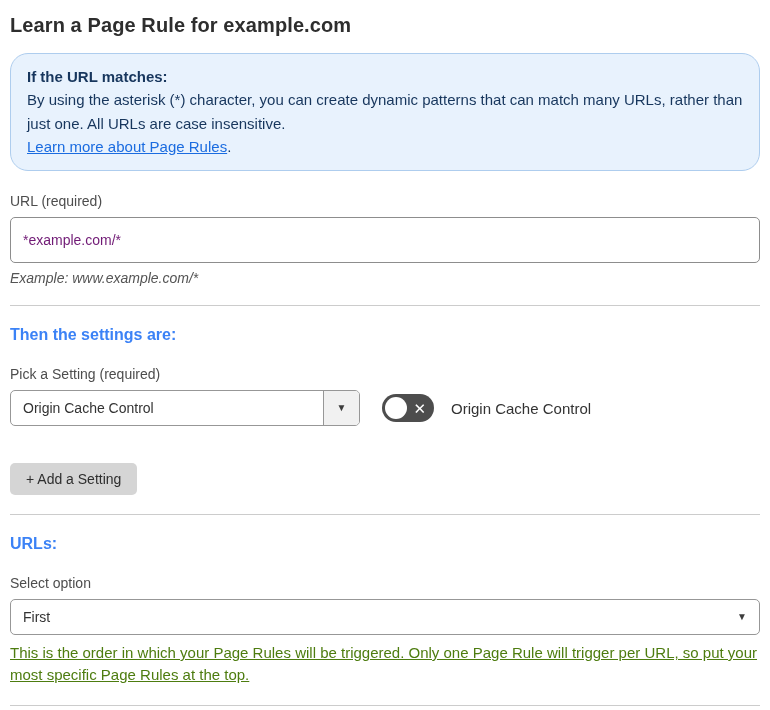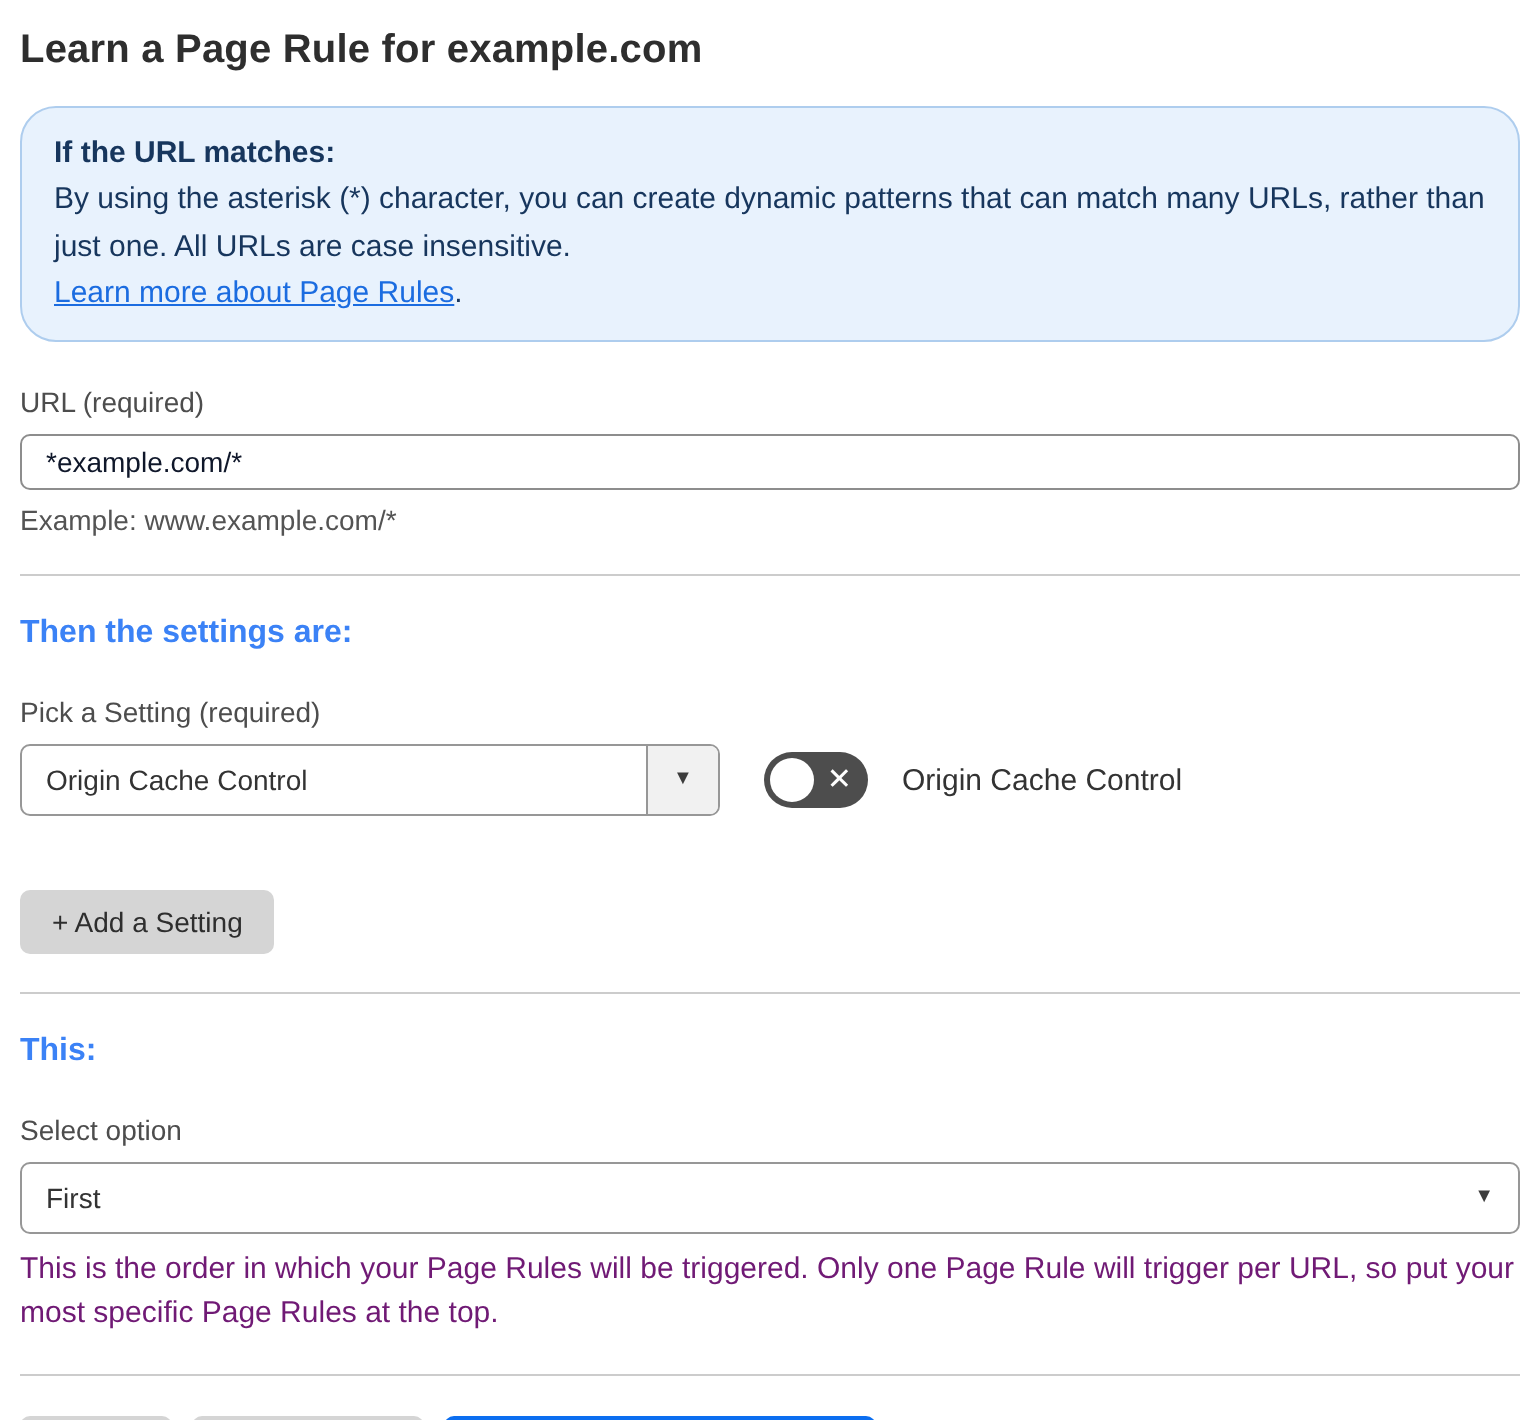--- a/index.html
+++ b/index.html
@@ -39,35 +39,36 @@
 
   .field-label {
     font-size: 14px;
     color: #4d4d4d;
     margin-top: 22px;
     margin-bottom: 8px;
   }
 
   .text-input {
     width: 100%;
-    height: 28px;
+    height: 46px;
     border: 1px solid #8d8d8d;
     border-radius: 5px;
     padding: 0 12px;
     font-size: 14px;
-    color: #0f172a;
+    color: #701a75;
     font-family: "Liberation Sans", sans-serif;
     background: #ffffff;
     outline: none;
   }
 
   .hint-text {
     font-size: 14px;
     color: #545454;
     margin-top: 7px;
+    font-style: italic;
   }
 
   .divider {
     border: none;
     border-top: 1px solid #cccccc;
     margin: 19px 0 0 0;
   }
 
   .section-heading {
     font-size: 16px;
@@ -183,23 +184,24 @@
     cursor: pointer;
   }
   .order-select .select-value {
     flex: 1;
     font-size: 14px;
     color: #333333;
   }
 
   .help-text {
     font-size: 15px;
-    color: #701a75;
+    color: #4d7c0f;
     line-height: 1.45;
     margin-top: 7px;
+    text-decoration: underline;
   }
 
   .footer {
     display: flex;
     align-items: center;
     margin-top: 20px;
   }
   .footer .btn + .btn { margin-left: 10px; }
   .footer .btn-blue { margin-left: 12px; }
 </style>
@@ -237,21 +239,21 @@
       <span class="knob"></span>
       <span class="toggle-x">✕</span>
     </div>
     <div class="toggle-label">Origin Cache Control</div>
   </div>
 
   <button class="btn btn-gray add-setting-btn">+ Add a Setting</button>
 
   <hr class="divider">
 
-  <h2 class="section-heading">This:</h2>
+  <h2 class="section-heading">URLs:</h2>
 
   <div class="field-label">Select option</div>
 
   <div class="order-select">
     <div class="select-value">First</div>
     <span class="caret-glyph">▼</span>
   </div>
 
   <div class="help-text">This is the order in which your Page Rules will be triggered. Only one Page Rule will trigger per URL, so put your most specific Page Rules at the top.</div>
 

